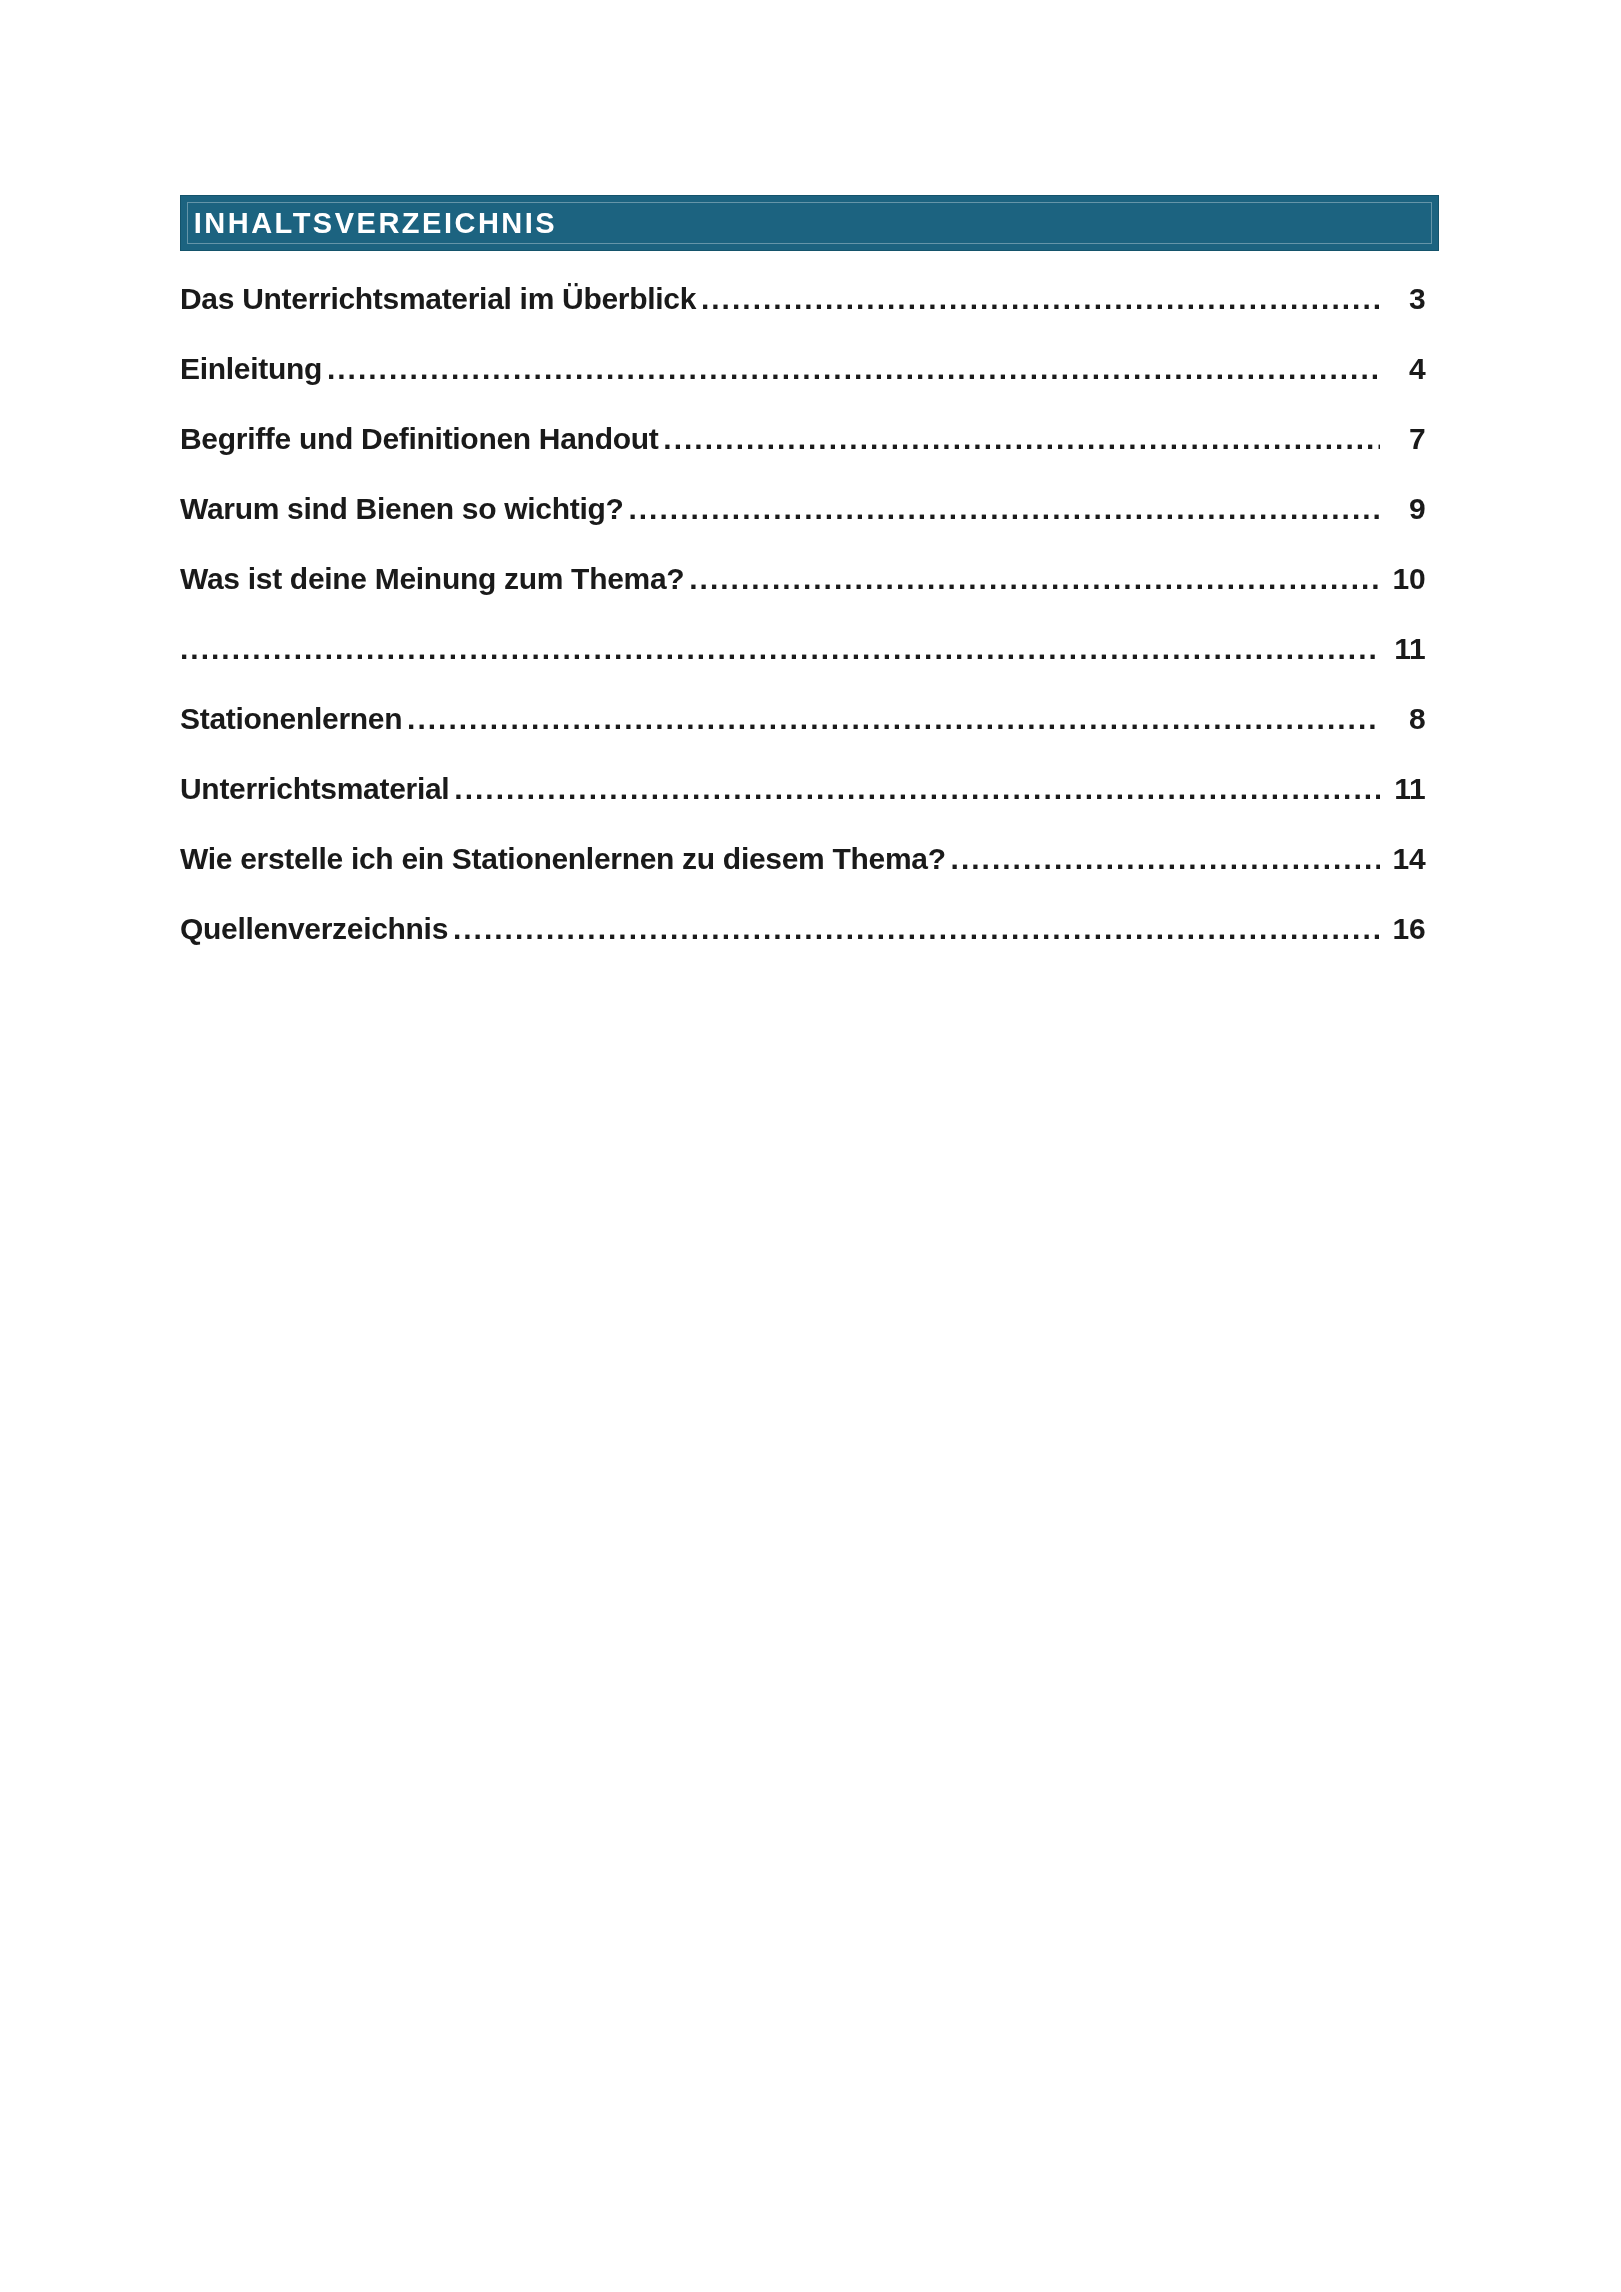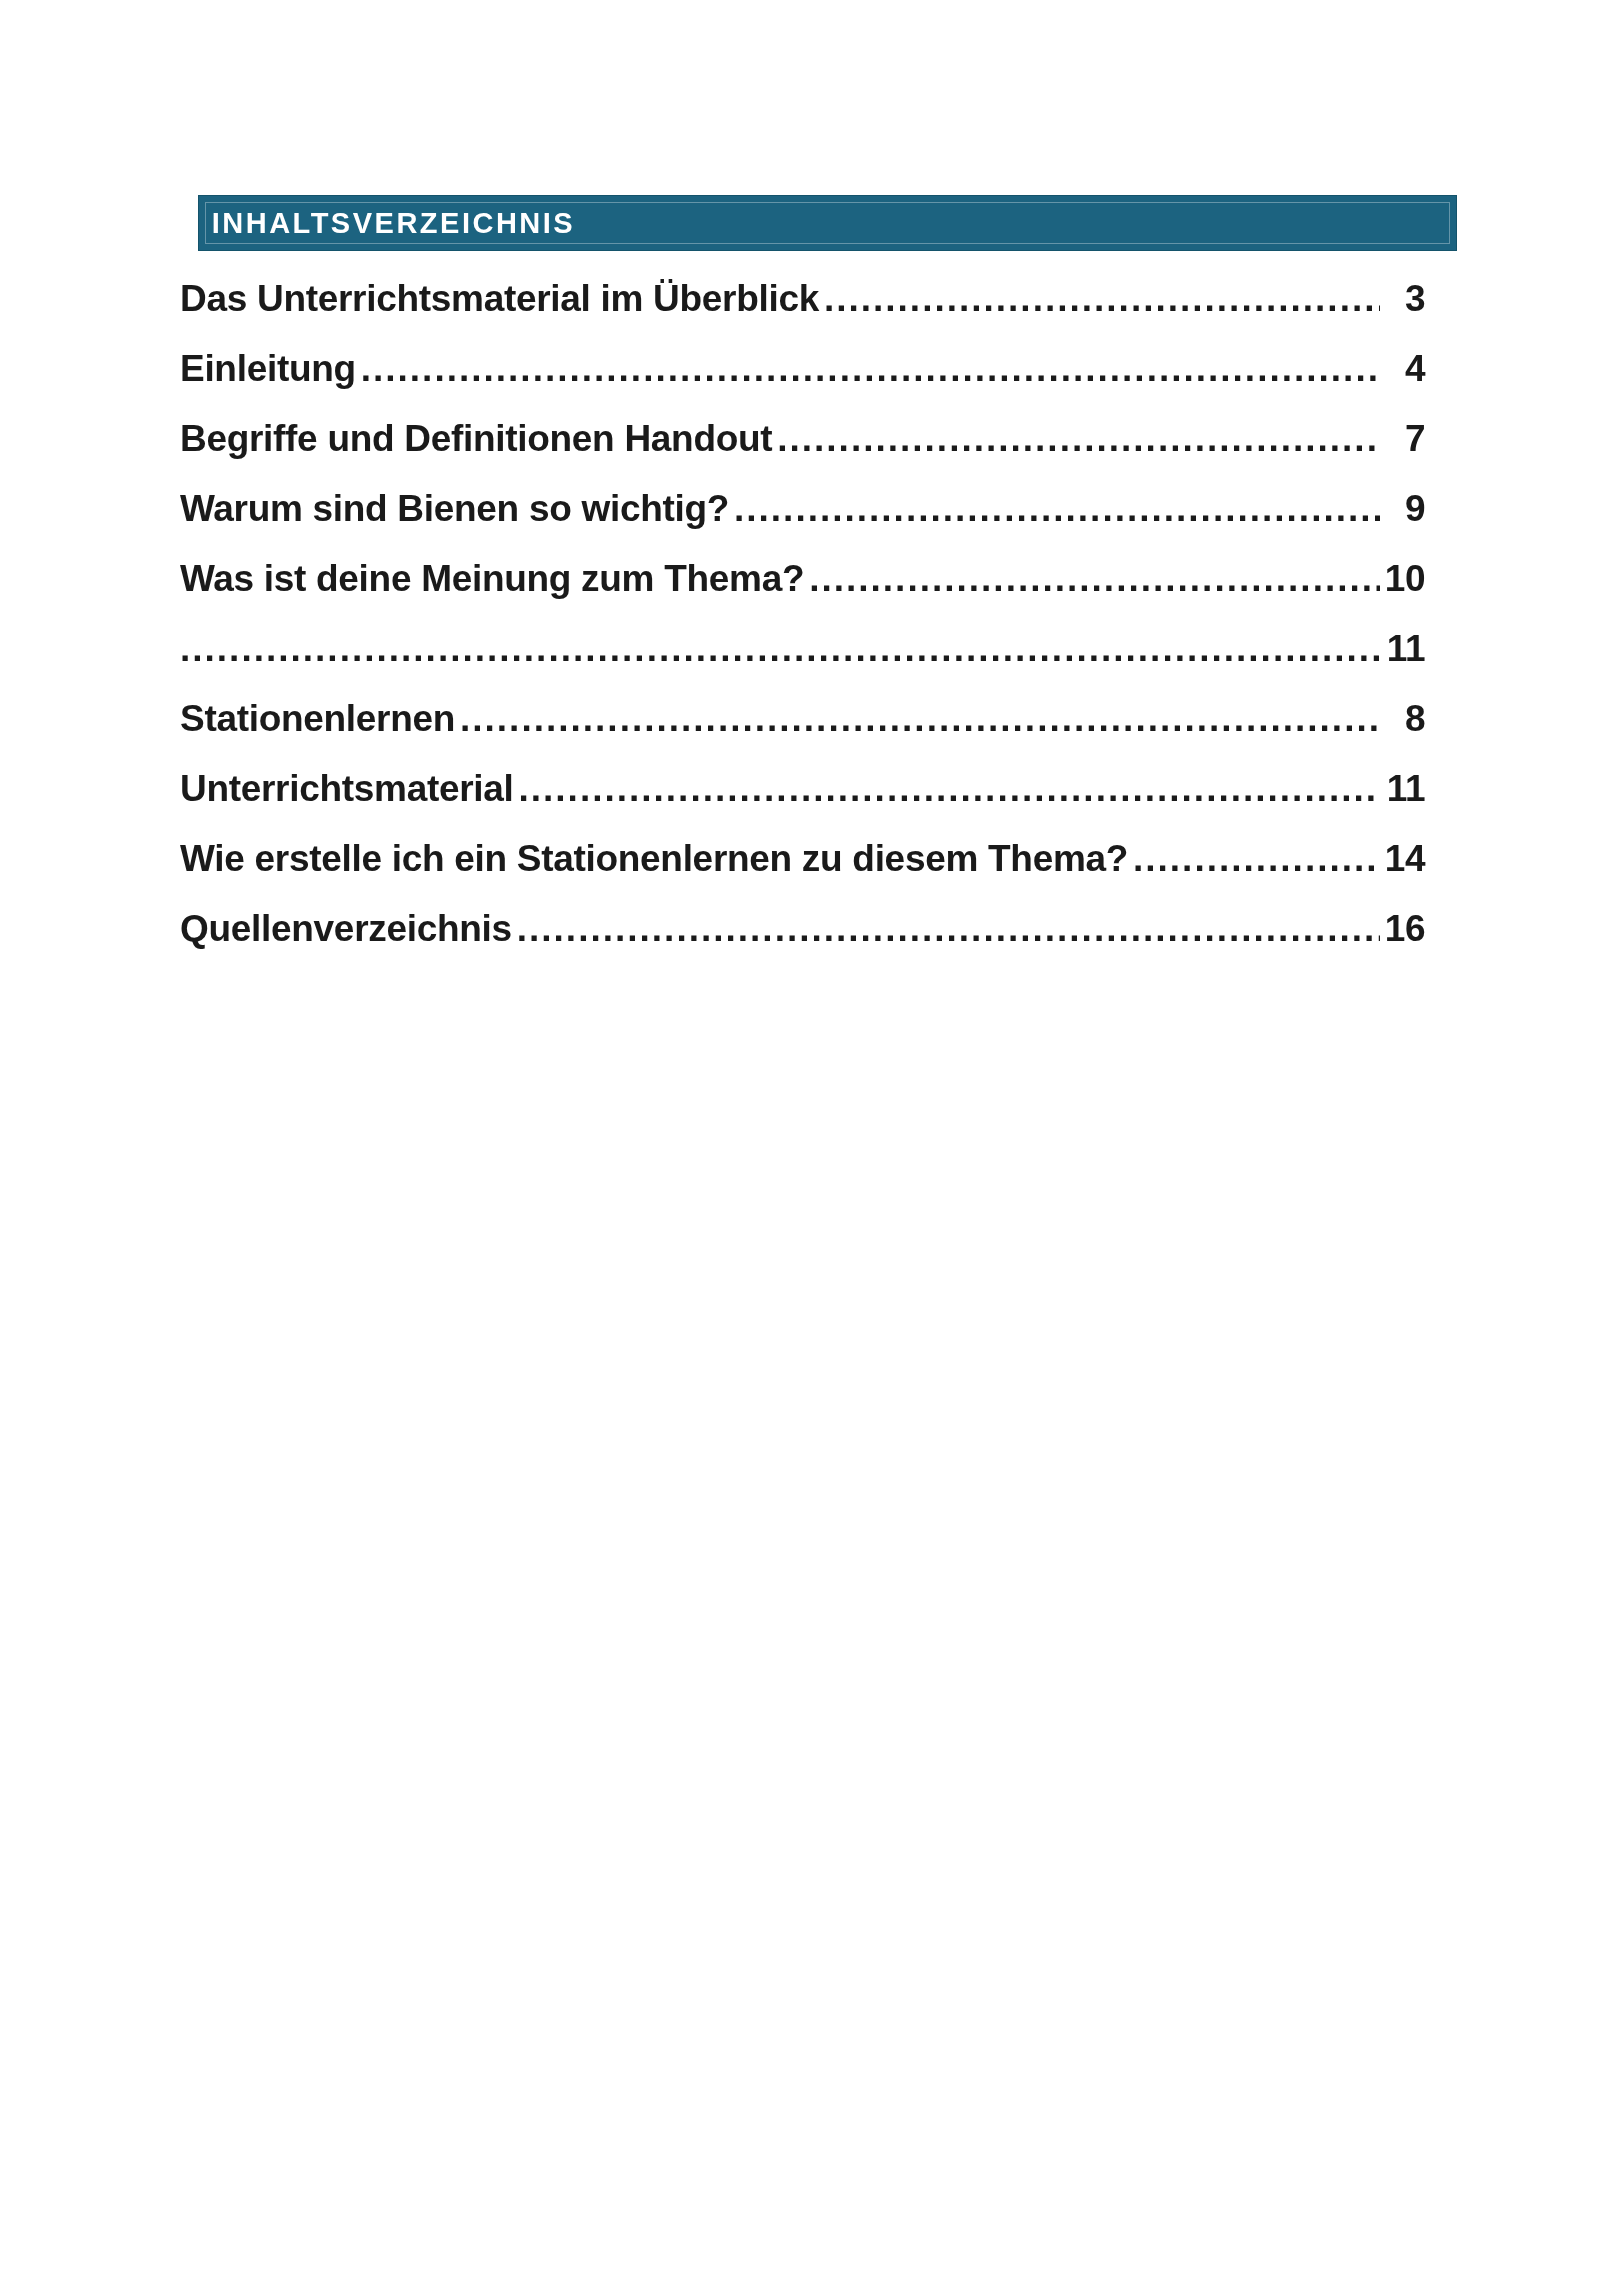--- a/index.html
+++ b/index.html
@@ -21,21 +21,21 @@
   }
   .page{position:absolute;inset:0;background:#ffffff;}
 
   
   .header-bar{
     position:absolute;
     left:180px;top:195px;
     width:1259px;height:56px;
     background:var(--header-bg);
     border:1px solid var(--header-border);
-    display:flex;align-items:center;margin-left:18px;
+    display:flex;align-items:center;
   }
   .header-inner-frame{
     position:absolute;inset:5.9px;
     border:1px solid var(--header-inner);
     pointer-events:none;
   }
   .header-title{
     position:relative;
     padding-left:12.7px;
     font-size:29px;
@@ -50,21 +50,21 @@
     position:absolute;
     left:180px;top:282px;
     width:1259px;
   }
   .toc-row{
     display:flex;
     align-items:baseline;
     line-height:33px;
     margin-bottom:37px;
     padding-right:13.7px;
-    font-size:37px;
+    font-size:30px;
     font-weight:700;
     letter-spacing:-0.3px;
     white-space:nowrap;
     cursor:pointer;
   }
   .toc-title{
     flex:0 0 auto;
     margin-right:4.9px;
   }
   .toc-dots{

